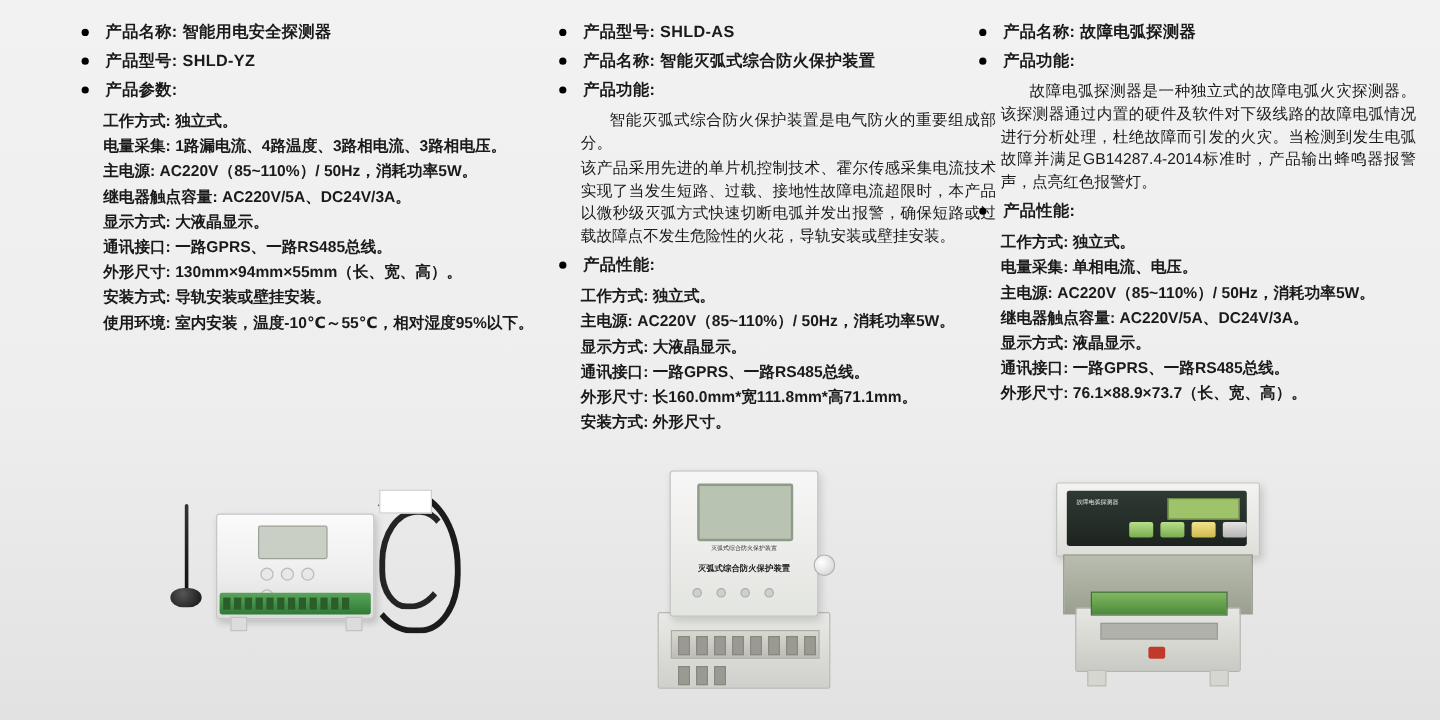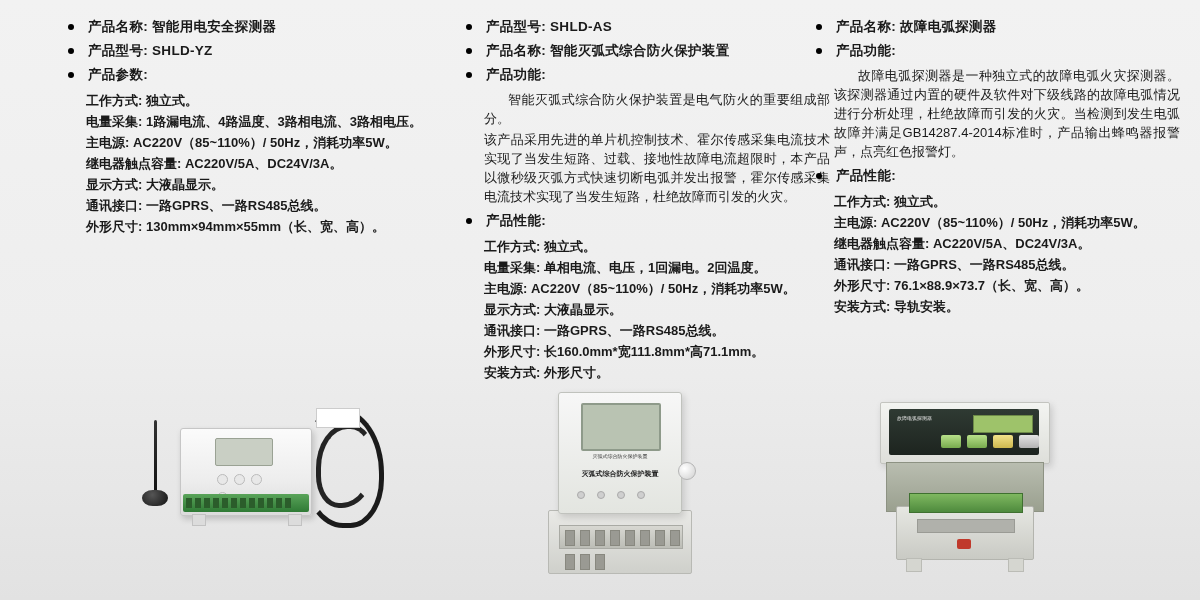--- a/index.html
+++ b/index.html
@@ -273,20 +273,22 @@
       <div class="heading">产品参数:</div>
     </div>
     <div class="speclist">
       <div class="spec"><span class="lbl">工作方式:</span> <span class="val">独立式。</span></div>
       <div class="spec"><span class="lbl">电量采集:</span> <span class="val">1路漏电流、4路温度、3路相电流、3路相电压。</span></div>
       <div class="spec"><span class="lbl">主电源:</span> <span class="val">AC220V（85~110%）/ 50Hz，消耗功率5W。</span></div>
       <div class="spec"><span class="lbl">继电器触点容量:</span> <span class="val">AC220V/5A、DC24V/3A。</span></div>
       <div class="spec"><span class="lbl">显示方式:</span> <span class="val">大液晶显示。</span></div>
       <div class="spec"><span class="lbl">通讯接口:</span> <span class="val">一路GPRS、一路RS485总线。</span></div>
       <div class="spec"><span class="lbl">外形尺寸:</span> <span class="val">130mm×94mm×55mm（长、宽、高）。</span></div>
+      <div class="spec"><span class="lbl">安装方式:</span> <span class="val">导轨安装或壁挂安装。</span></div>
+      <div class="spec"><span class="lbl">使用环境:</span> <span class="val">室内安装，温度-10℃～55℃，相对湿度95%以下。</span></div>
     </div>
   </div>
 
   <div class="col col-2">
     <div class="bullet-row">
       <span class="dot"></span>
       <div class="heading">
         <span>产品型号:</span>
         <span class="val">SHLD-AS</span>
       </div>
@@ -296,28 +298,27 @@
       <div class="heading">
         <span>产品名称:</span>
         <span class="val">智能灭弧式综合防火保护装置</span>
       </div>
     </div>
     <div class="bullet-row">
       <span class="dot"></span>
       <div class="heading">产品功能:</div>
     </div>
     <div class="para">智能灭弧式综合防火保护装置是电气防火的重要组成部分。</div>
-    <div class="para" style="text-indent:0; margin-top:-4px;">该产品采用先进的单片机控制技术、霍尔传感采集电流技术实现了当发生短路、过载、接地性故障电流超限时，本产品以微秒级灭弧方式快速切断电弧并发出报警，霍尔传感采集电流技术实现了当发生短路，杜绝故障而引发的火灾。</div>
+    <div class="para" style="text-indent:0; margin-top:-4px;">该产品采用先进的单片机控制技术、霍尔传感采集电流技术实现了当发生短路、过载、接地性故障电流超限时，本产品以微秒级灭弧方式快速切断电弧并发出报警，确保短路或过载故障点不发生危险性的火花，导轨安装或壁挂安装。</div>
     <div class="bullet-row">
       <span class="dot"></span>
       <div class="heading">产品性能:</div>
     </div>
     <div class="speclist">
       <div class="spec"><span class="lbl">工作方式:</span> <span class="val">独立式。</span></div>
-      <div class="spec"><span class="lbl">电量采集:</span> <span class="val">单相电流、电压，1回漏电。2回温度。</span></div>
       <div class="spec"><span class="lbl">主电源:</span> <span class="val">AC220V（85~110%）/ 50Hz，消耗功率5W。</span></div>
       <div class="spec"><span class="lbl">显示方式:</span> <span class="val">大液晶显示。</span></div>
       <div class="spec"><span class="lbl">通讯接口:</span> <span class="val">一路GPRS、一路RS485总线。</span></div>
       <div class="spec"><span class="lbl">外形尺寸:</span> <span class="val">长160.0mm*宽111.8mm*高71.1mm。</span></div>
       <div class="spec"><span class="lbl">安装方式:</span> <span class="val">外形尺寸。</span></div>
     </div>
   </div>
 
   <div class="col col-3">
     <div class="bullet-row">
@@ -331,25 +332,26 @@
       <span class="dot"></span>
       <div class="heading">产品功能:</div>
     </div>
     <div class="para">故障电弧探测器是一种独立式的故障电弧火灾探测器。该探测器通过内置的硬件及软件对下级线路的故障电弧情况进行分析处理，杜绝故障而引发的火灾。当检测到发生电弧故障并满足GB14287.4-2014标准时，产品输出蜂鸣器报警声，点亮红色报警灯。</div>
     <div class="bullet-row">
       <span class="dot"></span>
       <div class="heading">产品性能:</div>
     </div>
     <div class="speclist">
       <div class="spec"><span class="lbl">工作方式:</span> <span class="val">独立式。</span></div>
+      <div class="spec"><span class="lbl">电量采集:</span> <span class="val">单相电流、电压。</span></div>
       <div class="spec"><span class="lbl">主电源:</span> <span class="val">AC220V（85~110%）/ 50Hz，消耗功率5W。</span></div>
       <div class="spec"><span class="lbl">继电器触点容量:</span> <span class="val">AC220V/5A、DC24V/3A。</span></div>
+      <div class="spec"><span class="lbl">显示方式:</span> <span class="val">液晶显示。</span></div>
       <div class="spec"><span class="lbl">通讯接口:</span> <span class="val">一路GPRS、一路RS485总线。</span></div>
       <div class="spec"><span class="lbl">外形尺寸:</span> <span class="val">76.1×88.9×73.7（长、宽、高）。</span></div>
-      <div class="spec"><span class="lbl">安装方式:</span> <span class="val">导轨安装。</span></div>
     </div>
   </div>
 
   <div class="shot shot-1">
     <div class="d1">
       <div class="cable"></div>
       <div class="cable2"></div>
       <div class="tag"></div>
       <div class="ant"></div>
       <div class="ant-base"></div>

